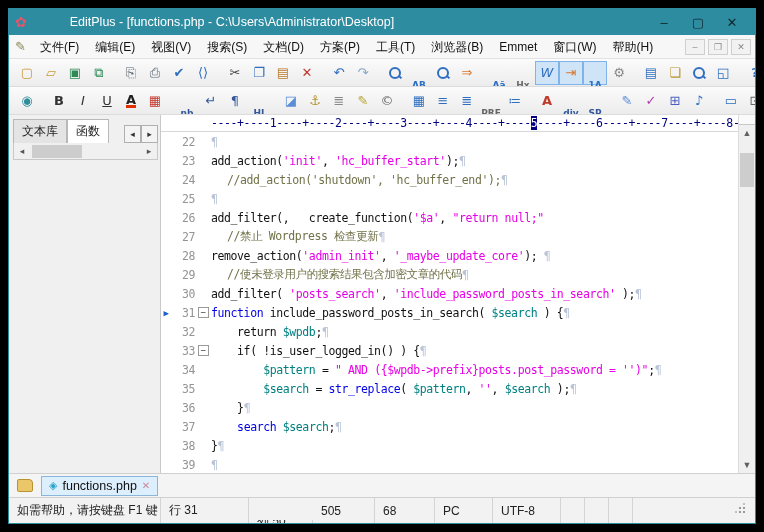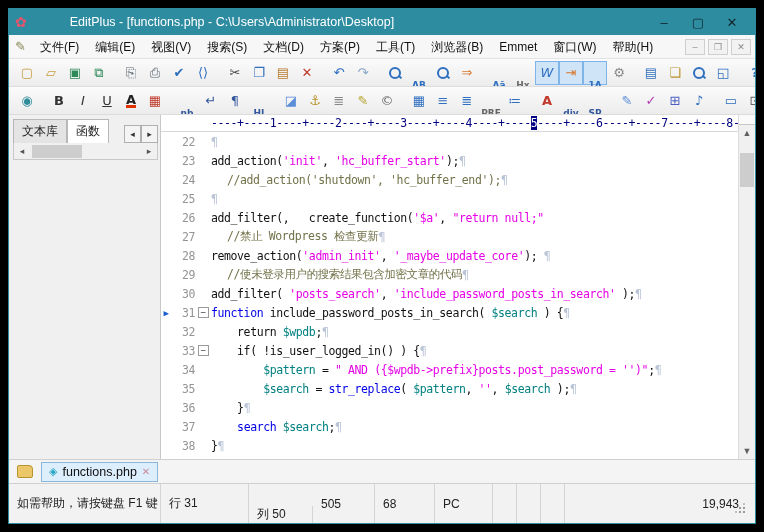--- a/index.html
+++ b/index.html
@@ -96,21 +96,21 @@
   .tabbar { height:24px; flex:0 0 auto; background:#f4f4f4; border-top:1px solid #d0d0d0;
             display:flex; align-items:center; padding:0 4px; }
   .folder-chip { width:16px; height:13px; background:#ecc76a; border:1px solid #b8932e;
                  border-radius:2px 4px 2px 2px; margin:0 8px 0 4px; }
   .doc-tab { display:flex; align-items:center; gap:5px; height:20px; padding:0 7px;
              background:#ddeefc; border:1px solid #8ab6dc; font-size:12.5px; color:#111; }
   .doc-diamond { color:#2aa7c7; font-size:11px; }
   .doc-close { color:#c98a9a; font-size:10px; }
 
   
-  .statusbar { height:40px; flex:0 0 auto; background:#f2f2f2; border-top:1px solid #d0d0d0;
+  .statusbar { height:26px; flex:0 0 auto; background:#f2f2f2; border-top:1px solid #d0d0d0;
                display:flex; align-items:stretch; font-size:12px; color:#222; }
   .sseg { border-right:1px solid #d4d4d4; display:flex; align-items:center; padding:0 8px;
           white-space:nowrap; overflow:hidden; flex:0 0 auto; }
   .sseg.last { flex:1 1 auto; justify-content:flex-end; border-right:none; padding-right:16px; }
   .grip { position:absolute; right:10px; bottom:10px; width:2px; height:2px; background:#9a9a9a;
           box-shadow:-4px 0 #9a9a9a, 0 -4px #9a9a9a, -8px 0 #c0c0c0, 0 -8px #c0c0c0, -4px -4px #9a9a9a; }
 </style>
 </head>
 <body>
 
@@ -391,20 +391,20 @@
     </span>
   </div>
 
   <div class="statusbar" id="statusbar">
       <div class="sseg" style="width: 152px;">如需帮助，请按键盘 F1 键</div>
       <div class="sseg" style="width: 88px;">行 31</div>
       <div class="sseg" style="width: 64px; margin-top: 22px;">列 50</div>
       <div class="sseg" style="width: 62px;">505</div>
       <div class="sseg" style="width: 60px;">68</div>
       <div class="sseg" style="width: 58px;">PC</div>
+      <div class="sseg" style="width: 68px;">UTF-8</div>
       <div class="sseg" style="width: 24px;"></div>
       <div class="sseg" style="width: 24px;"></div>
       <div class="sseg" style="width: 24px;"></div>
-      <div class="sseg last">19,943</div>
     </div>
   <div class="grip"></div>
 
 </div>
 
 </body></html>

